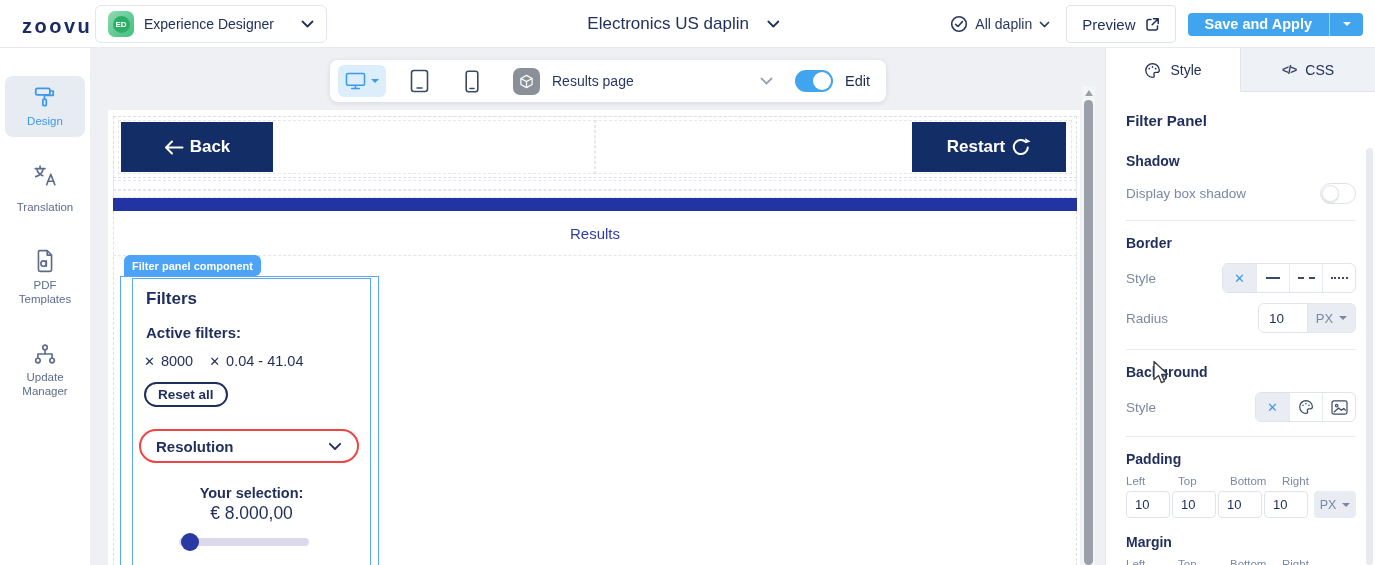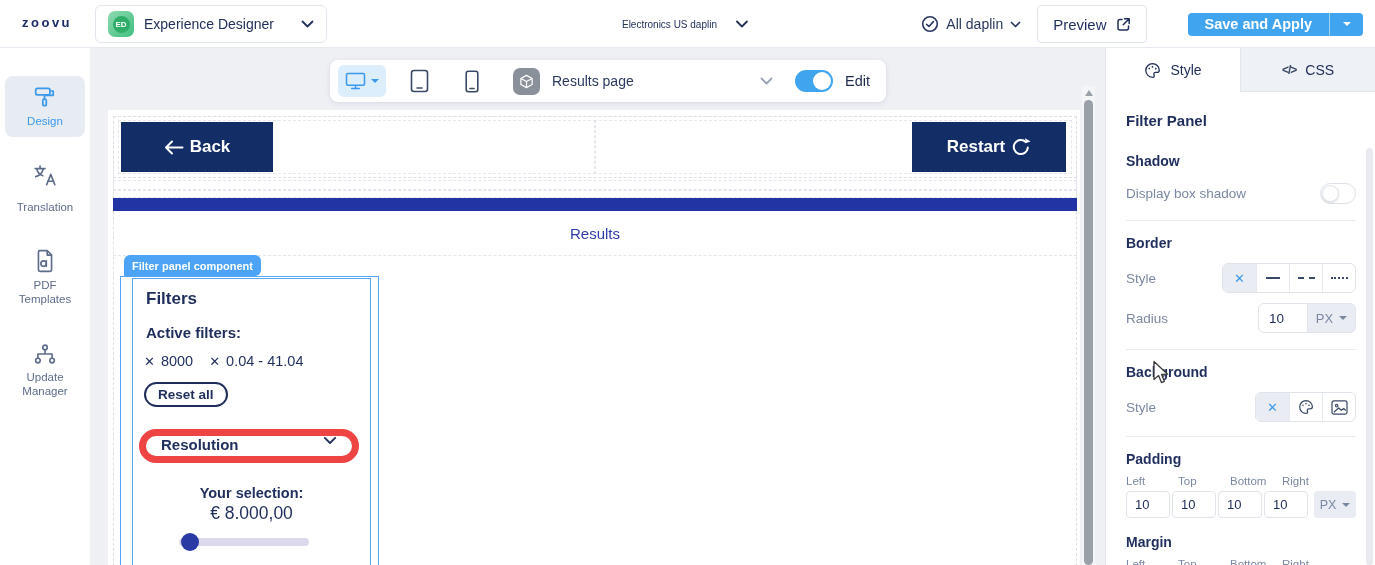--- a/index.html
+++ b/index.html
@@ -3,30 +3,30 @@
 <meta charset="utf-8">
 <style>
   * { margin:0; padding:0; box-sizing:border-box; }
   html,body { width:1375px; height:565px; }
   body { font-family:"Liberation Sans","DejaVu Sans",sans-serif; color:#22305C; overflow:hidden; background:#fff; }
   .app { position:relative; width:1375px; height:565px; background:#EEF0F4; overflow:hidden; }
   svg { display:block; }
 
   
   .topbar { position:absolute; left:0; top:0; width:1375px; height:48px; background:#fff; border-bottom:1px solid #E7EAF0; z-index:30; }
-  .logo { position:absolute; left:22px; top:15px; font-size:13px; font-weight:900; letter-spacing:2.5px; color:#1B2B66; cursor:pointer; }
+  .logo { position:absolute; left:22px; top:15px; font-size:20px; font-weight:900; letter-spacing:2.5px; color:#1B2B66; cursor:pointer; }
   .app-switcher { position:absolute; left:95px; top:5px; width:232px; height:38px; border:1px solid #E2E6ED; border-radius:6px; background:#fff; display:flex; align-items:center; gap:10px; padding:0 12px; cursor:pointer; }
   .app-icon { width:26px; height:26px; border-radius:7px; background:linear-gradient(135deg,#8FD9B0,#3FBF7F); display:flex; align-items:center; justify-content:center; flex:none; }
   .app-icon-badge { width:17px; height:17px; border-radius:50%; background:#2EAD68; color:#fff; font-size:8px; font-weight:700; display:flex; align-items:center; justify-content:center; }
   .app-label { flex:1; font-size:14px; font-weight:500; color:#22305C; }
-  .project { position:absolute; left:50%; transform:translateX(-52%); top:0; height:48px; display:flex; align-items:center; gap:18px; font-size:10px; color:#22305C; cursor:pointer; }
+  .project { position:absolute; left:50%; transform:translateX(-52%); top:0; height:48px; display:flex; align-items:center; gap:18px; font-size:17px; color:#22305C; cursor:pointer; }
   .topbar-right { position:absolute; right:12px; top:5px; height:38px; display:flex; align-items:center; gap:12px; }
   .saved { display:flex; align-items:center; gap:7px; font-size:14px; color:#2A3860; cursor:pointer; margin-right:4px; }
   .preview-btn { height:38px; padding:0 15px; background:#fff; border:1px solid #DFE3EA; border-radius:4px; display:flex; align-items:center; gap:9px; font-size:15px; color:#1F2E5C; font-weight:500; font-family:inherit; cursor:pointer; }
-  .save-split { display:flex; height:23px;margin-left:29px; }
+  .save-split { display:flex; height:23px; }
   .save-main { background:#41A4EE; color:#fff; border:none; border-radius:4px 0 0 4px; padding:0 17px; font-size:14.5px; font-weight:700; font-family:inherit; cursor:pointer; }
   .save-caret { width:34px; background:#41A4EE; border:none; border-left:1px solid rgba(255,255,255,.5); border-radius:0 4px 4px 0; display:flex; align-items:center; justify-content:center; color:#fff; cursor:pointer; }
   .caret { width:0; height:0; border-left:4px solid transparent; border-right:4px solid transparent; border-top:4.5px solid currentColor; display:inline-block; }
 
   
   .sidebar { position:absolute; left:0; top:48px; width:90px; height:517px; background:#fff; z-index:20; }
   .side-item { width:80px; margin:0 auto; display:flex; flex-direction:column; align-items:center; gap:5px; padding:9px 2px; border-radius:8px; color:#5E6C8C; font-size:11.5px; line-height:1.25; text-align:center; cursor:pointer; }
   .side-item.active { background:#E7EBF2; color:#3B99EC;margin-top:28px; }
   .si-1 { margin-top:14px; } .si-2 { margin-top:18px;gap:12px; } .si-3 { margin-top:16px; } .si-4 { margin-top:18px; }
 
@@ -58,21 +58,21 @@
 
   .comp-tag { position:absolute; left:16px; top:145px; width:137px; height:21px; background:#4DA3F5; color:#fff; font-size:11px; font-weight:700; border-radius:6px 6px 6px 0; display:flex; align-items:center; justify-content:center; z-index:6; cursor:pointer; }
   .comp-outer { position:absolute; left:12px; top:166px; width:259px; height:300px; border:1px solid #59A8F4; }
   .filter-panel { position:absolute; left:24px; top:168px; width:239px; height:295px; border:1px solid #59A8F4; background:#fff; z-index:5; }
   .f-title { position:absolute; left:13px; top:10px; font-size:17px; font-weight:700; color:#1F2E5C; }
   .f-active { position:absolute; left:13px; top:45px; font-size:15px; font-weight:700; color:#1F2E5C; }
   .f-chips { position:absolute; left:11px; top:74px; display:flex; gap:16px; font-size:14.5px; color:#1F2E5C; }
   .chip { display:flex; align-items:center; gap:6px; cursor:pointer; }
   .chip-x { font-weight:700; font-size:13px; }
   .reset-btn { position:absolute; left:11px; top:103px; height:25px; padding:0 12px; background:#fff; border:2px solid #1F2E5C; border-radius:13px; font-size:13.5px; font-weight:700; color:#1F2E5C; font-family:inherit; cursor:pointer; }
-  .f-select { position:absolute; left:6px; top:150px; width:220px; height:34px; border:7px solid #ef4444; border-radius:17px; display:flex; padding:0 15px; font-size:15px; font-weight:600; color:#22305F; cursor:pointer; background:#fff; }
+  .f-select { position:absolute; left:6px; top:150px; width:220px; height:34px; border:2px solid #ef4444; border-radius:17px; display:flex; align-items:center; padding:0 15px; font-size:15px; font-weight:600; color:#22305F; cursor:pointer; background:#fff; }
   .f-select svg { margin-left:auto; }
   .f-sel-label { position:absolute; left:0; top:206px; width:100%; text-align:center; font-size:14.5px; font-weight:700; color:#1F2E5C; }
   .f-sel-value { position:absolute; left:0; top:224px; width:100%; text-align:center; font-size:17.5px; color:#1F2E5C; }
   .f-slider { position:absolute; left:46px; top:259px; width:130px; height:8px; background:#DDD9EC; border-radius:4px; cursor:pointer; }
   .f-knob { position:absolute; left:2px; top:-5px; width:18px; height:18px; border-radius:50%; background:#2A3AA5; cursor:pointer; }
 
   .canvas-scrollbar { position:absolute; left:992px; top:38px; width:13px; height:479px; background:#F4F5F7; }
   .scroll-up { position:absolute; left:2.5px; top:4px; width:0; height:0; border-left:4px solid transparent; border-right:4px solid transparent; border-bottom:6px solid #9AA0A8; }
   .scroll-thumb { position:absolute; left:2px; top:14px; width:9px; height:465px; background:#9AA0A8; border-radius:5px; cursor:pointer; }
 

